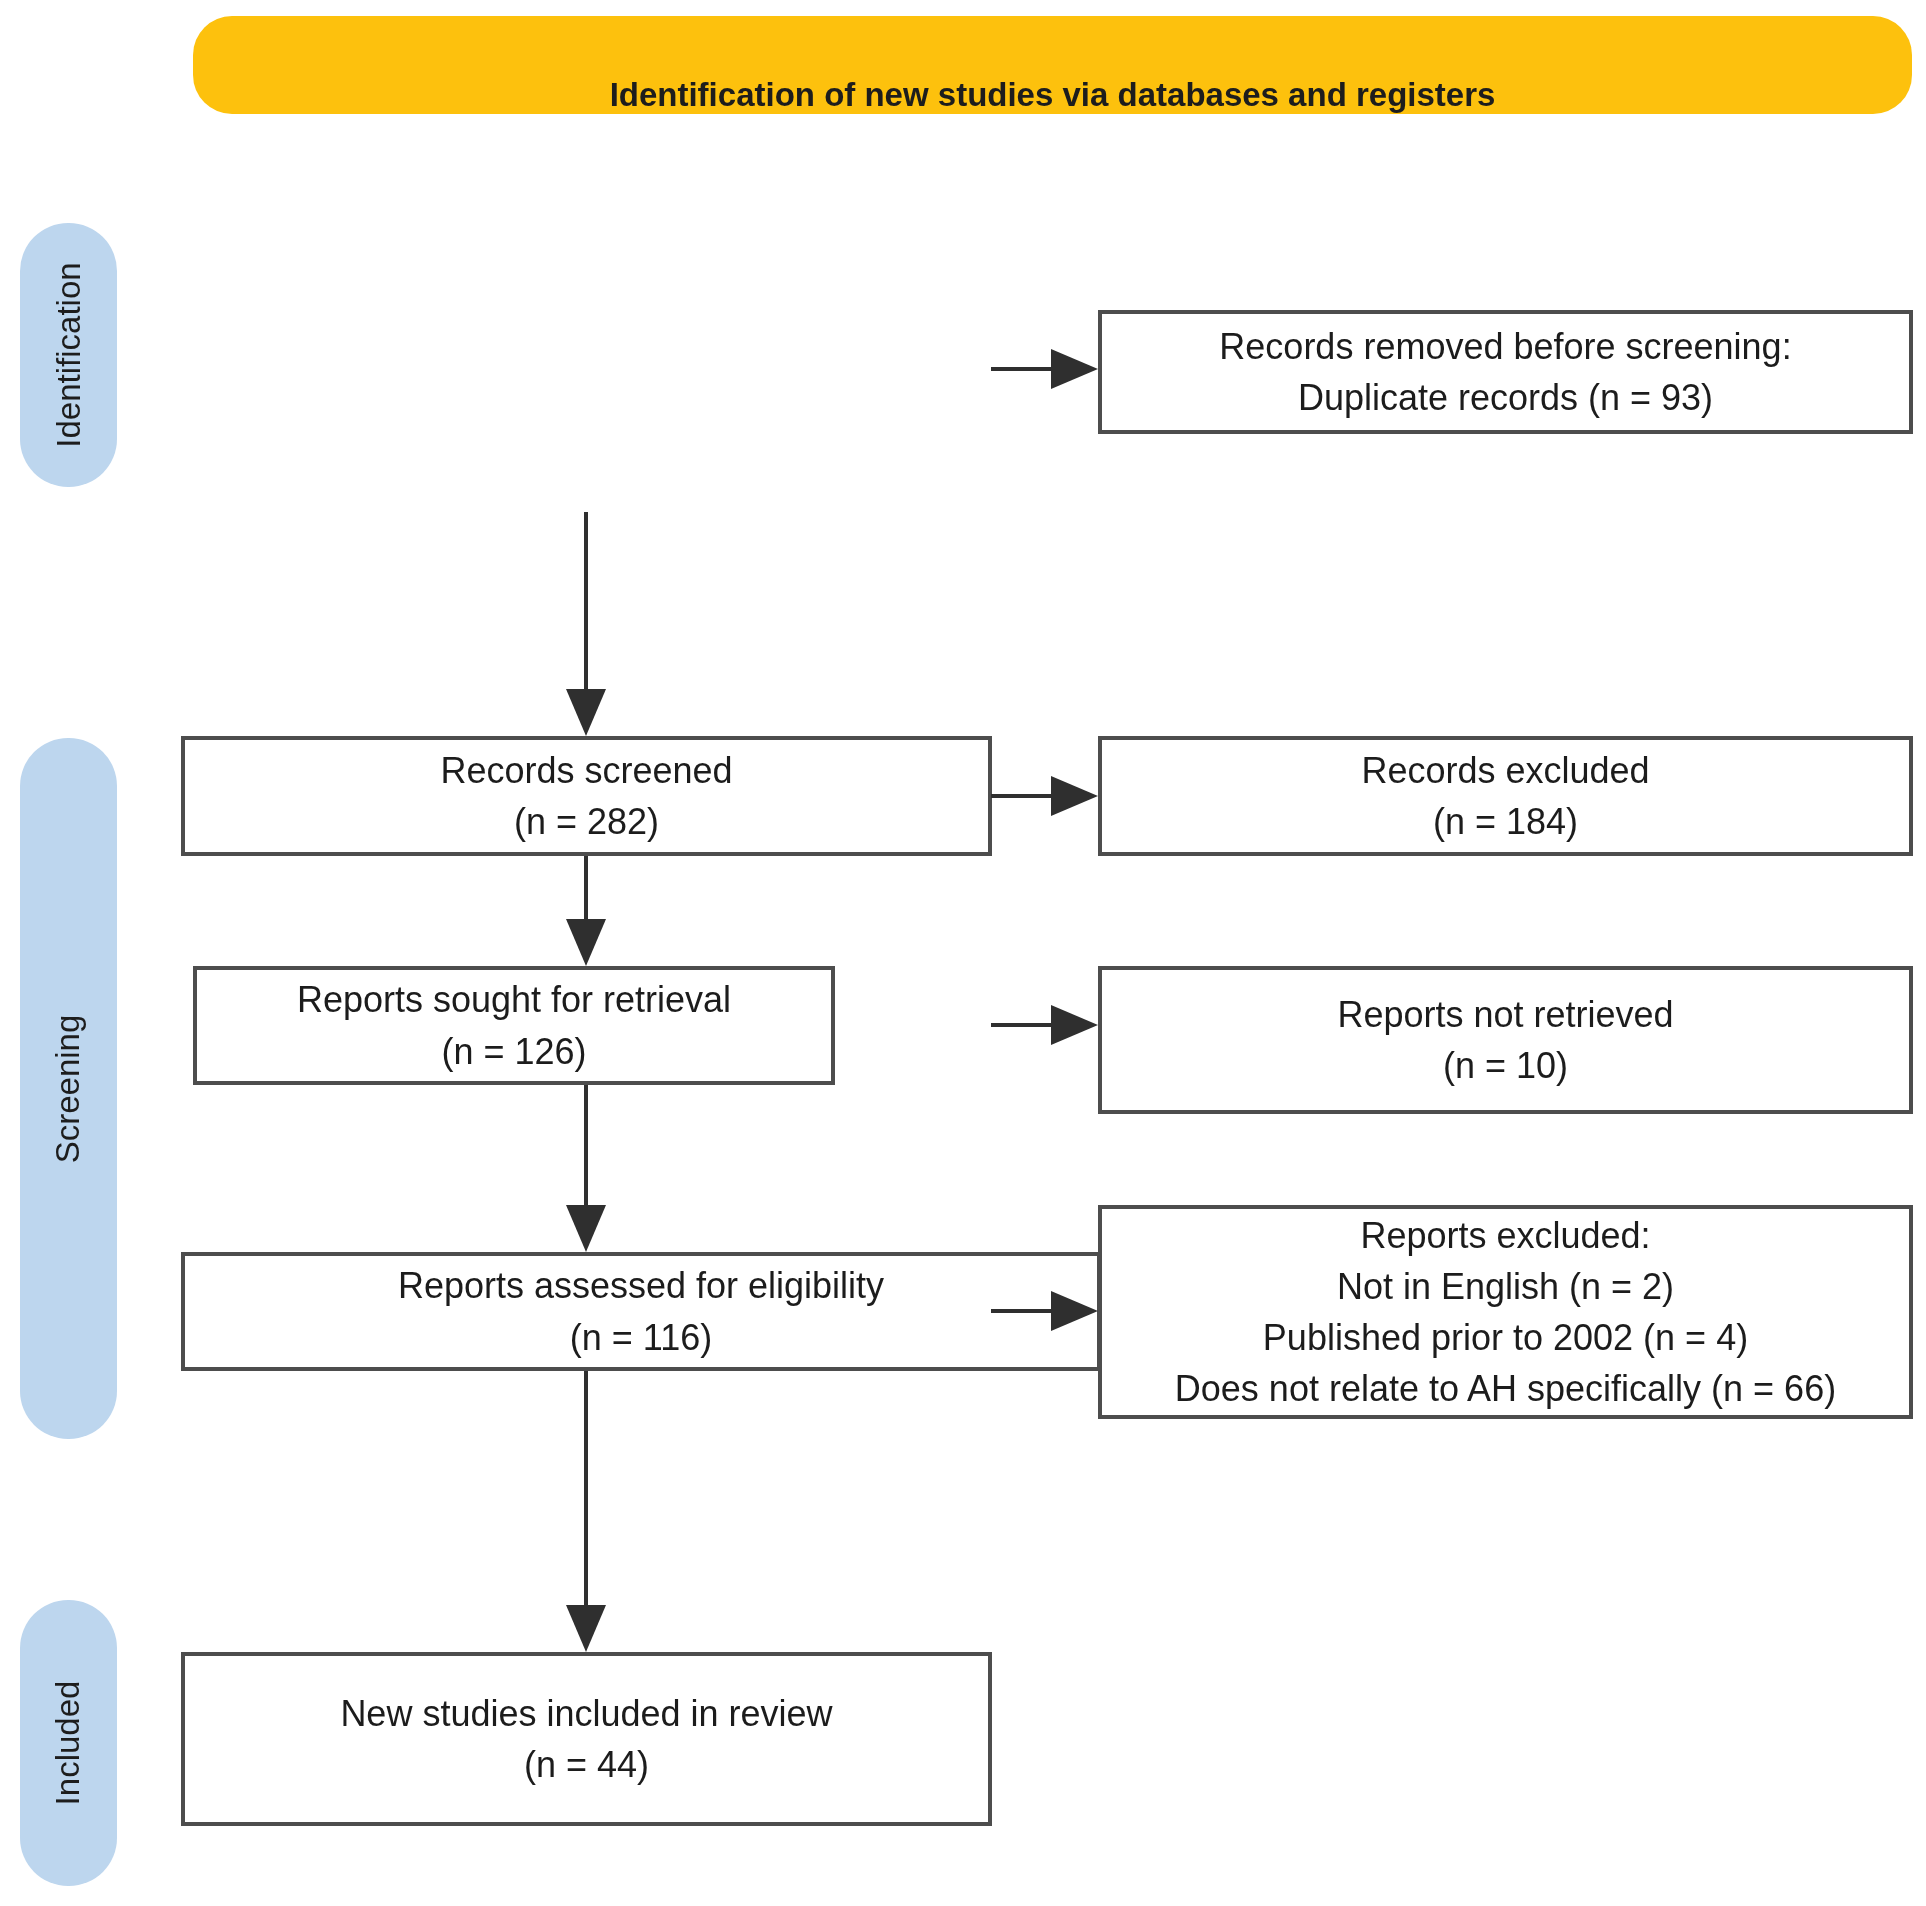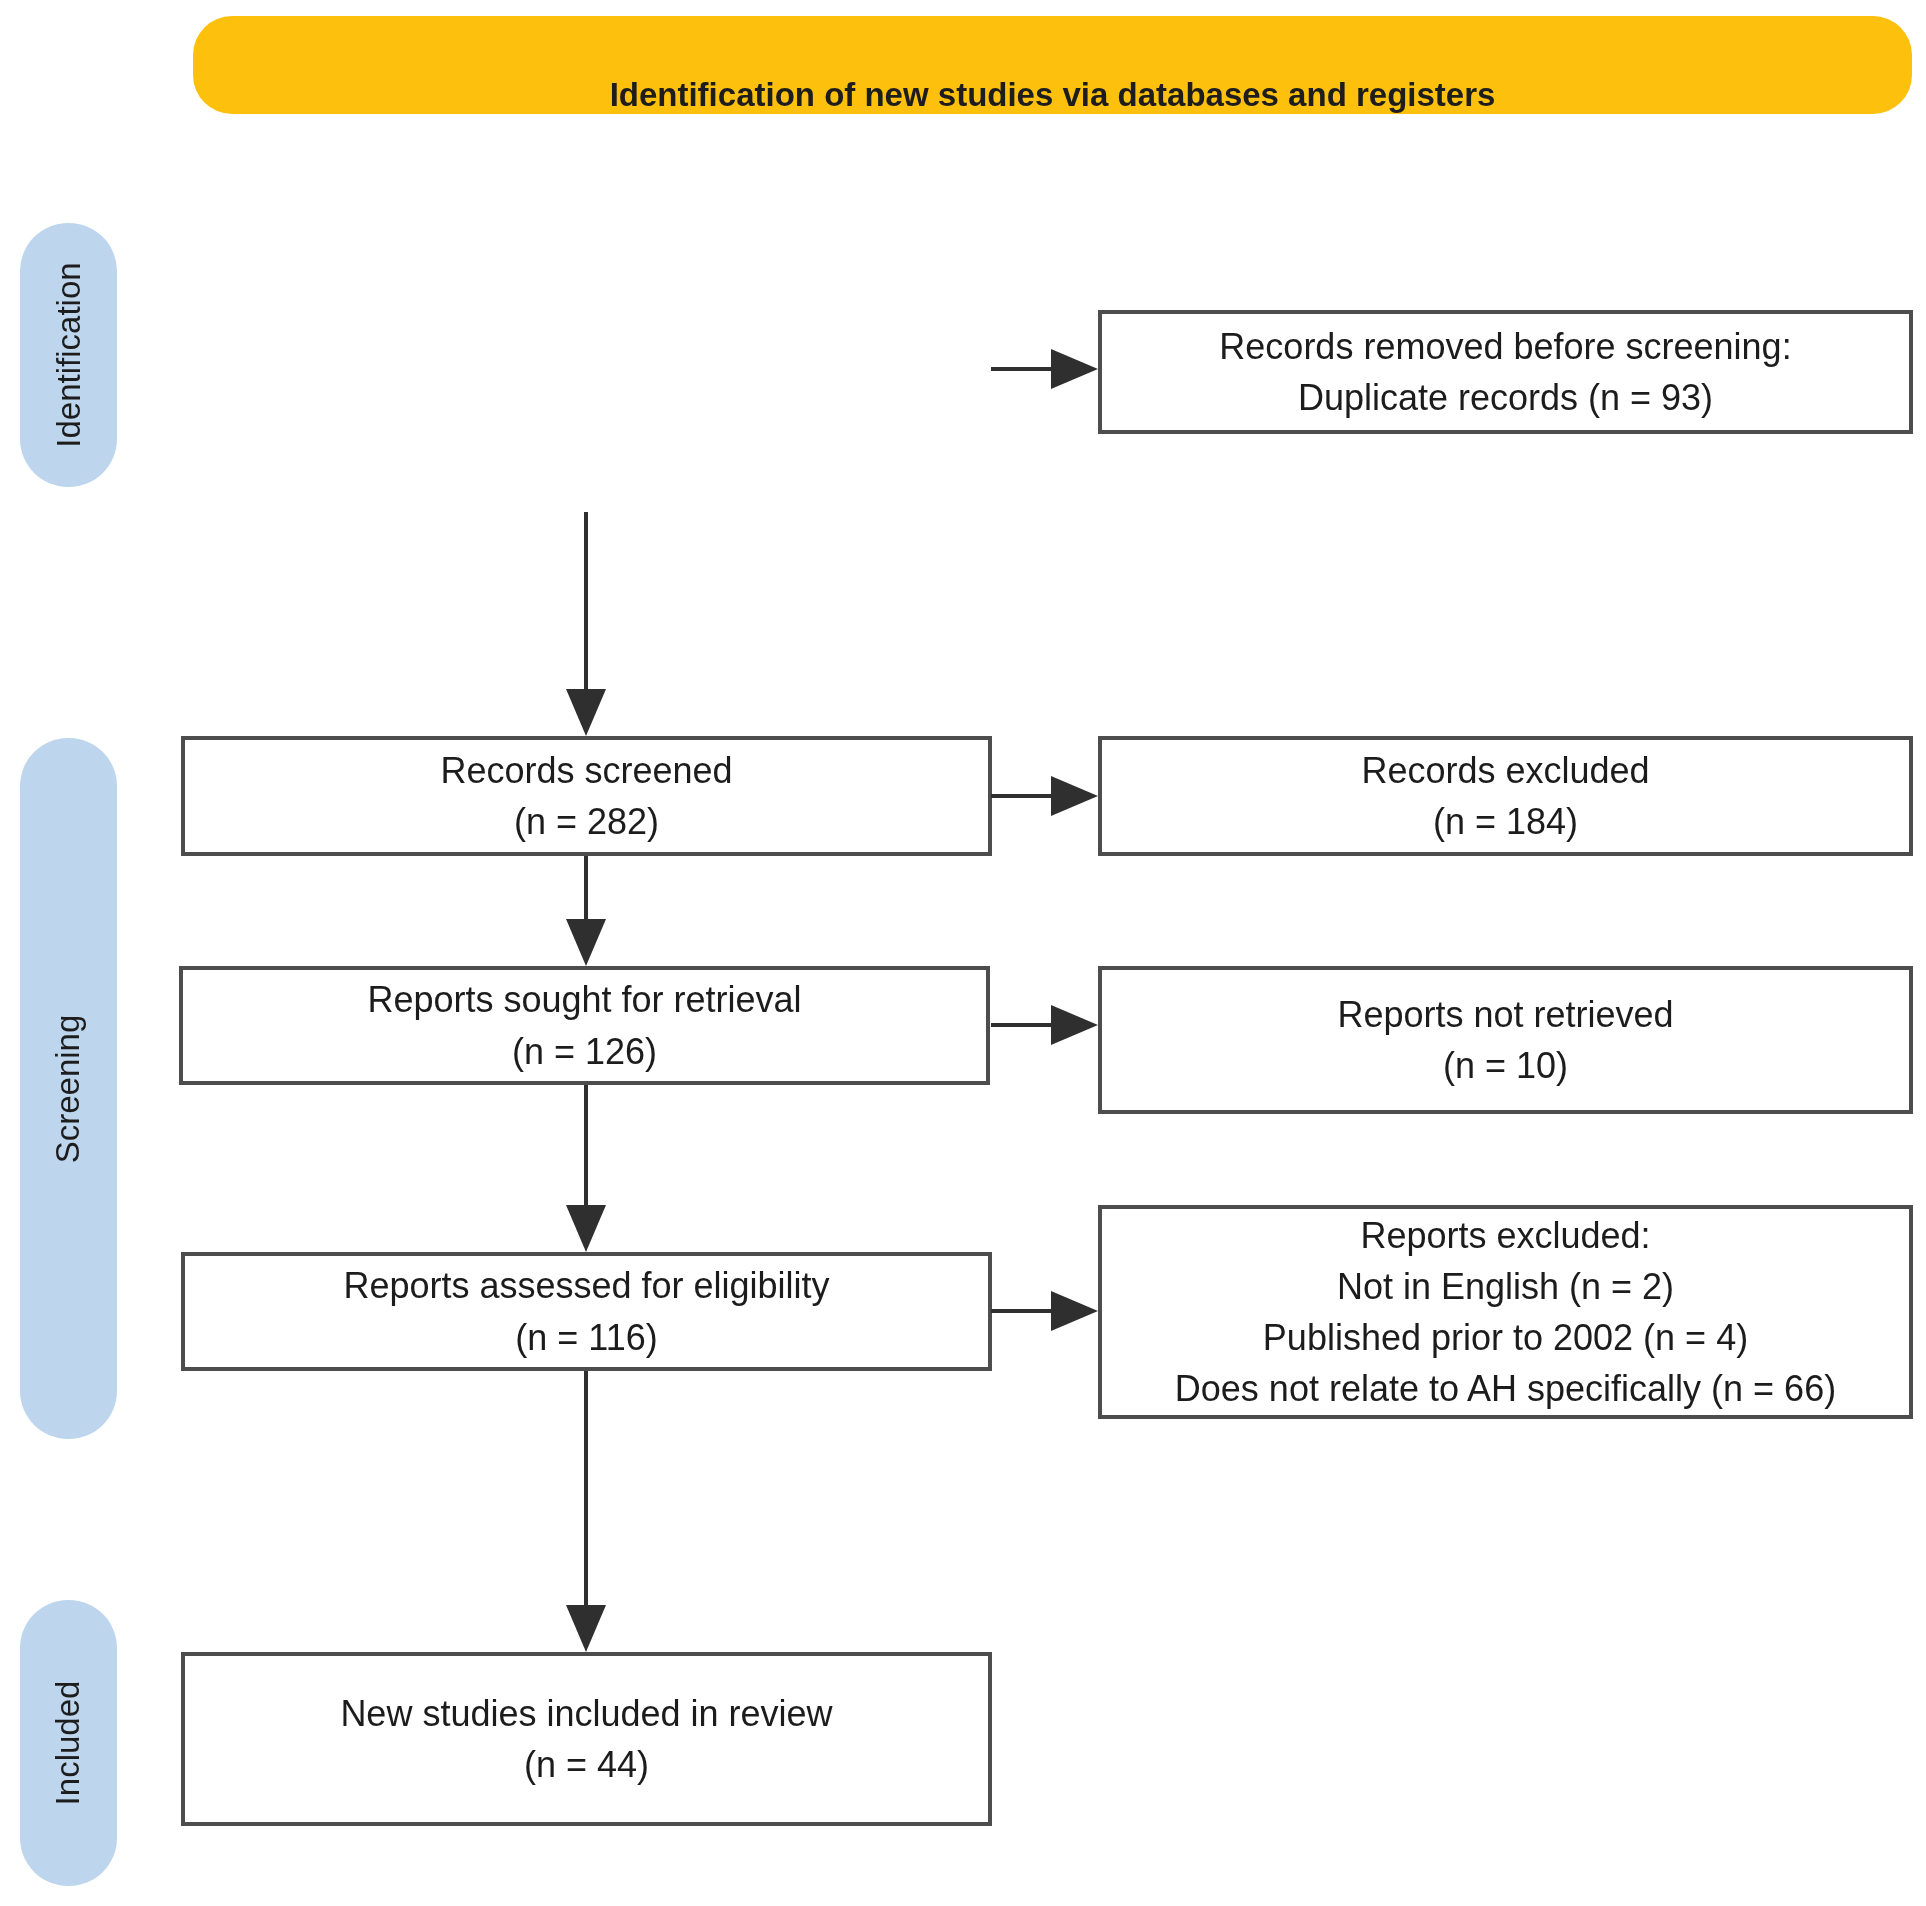--- a/index.html
+++ b/index.html
@@ -45,23 +45,23 @@
     background:#ffffff;
     border:4px solid var(--box-border);
     display:flex;flex-direction:column;justify-content:center;align-items:center;
     text-align:center;
     font-size:36px;line-height:1.42;
   }
   #box-records-identified{left:181px;top:223px;width:811px;height:289px;}
   #box-records-removed{left:1098px;top:310px;width:815px;height:124px;}
   #box-records-screened{left:181px;top:736px;width:811px;height:120px;}
   #box-records-excluded{left:1098px;top:736px;width:815px;height:120px;}
-  #box-reports-sought{left:179px;top:966px;width:811px;height:119px;}
+  #box-reports-sought{left:193px;top:966px;width:642px;height:119px;}
   #box-reports-not-retrieved{left:1098px;top:966px;width:815px;height:148px;}
-  #box-reports-assessed{left:181px;top:1252px;width:811px;height:119px;}
+  #box-reports-assessed{left:181px;top:1252px;width:920px;height:119px;}
   #box-reports-excluded{left:1098px;top:1205px;width:815px;height:214px;}
   #box-new-studies{left:181px;top:1652px;width:811px;height:174px;}
   .vline{position:absolute;width:4px;left:584px;background:var(--arrow);}
   #v1{top:512px;height:178px;}
   #v2{top:856px;height:64px;}
   #v3{top:1085px;height:122px;}
   #v4{top:1371px;height:235px;}
   .arrow-down{
     position:absolute;left:566px;width:0;height:0;
     border-left:20px solid transparent;

